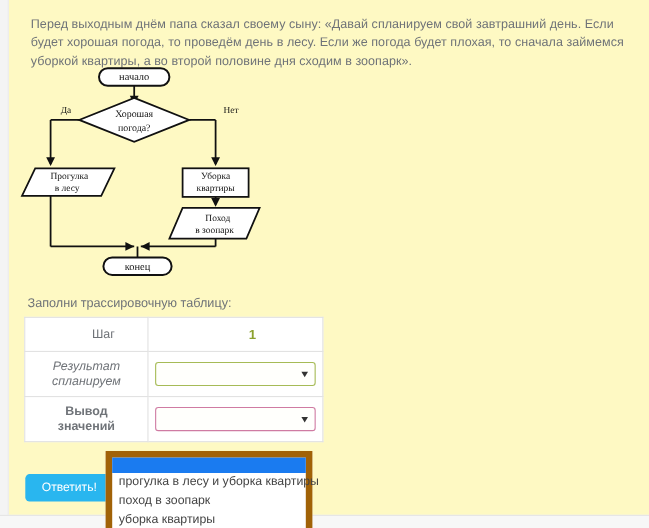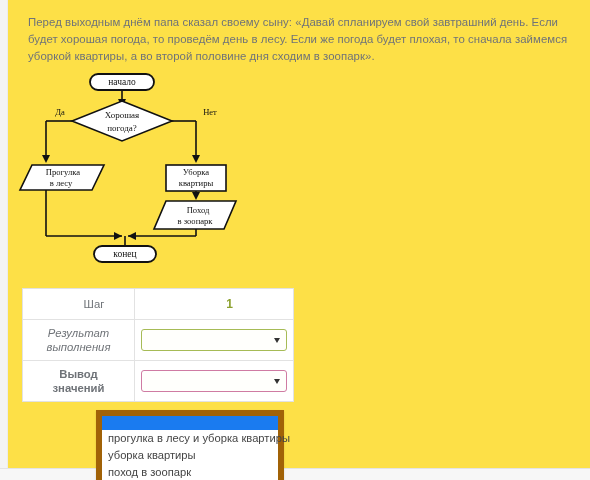--- a/index.html
+++ b/index.html
@@ -10,21 +10,21 @@
     width: 590px;
     height: 480px;
     background: #f2f2f2;
     font-family: "Liberation Sans", sans-serif;
     overflow: hidden;
   }
   #page {
     position: relative;
     width: 590px;
     height: 480px;
-    background: #fde047;
+    background: #fef9c3;
     box-sizing: border-box;
   }
   
   .gutter-left {
     position: absolute;
     left: 0; top: 0;
     width: 8px; height: 480px;
     background: #f4f4f4;
     border-right: 1px solid #ececec;
     box-sizing: border-box;
@@ -47,21 +47,21 @@
     font-size: 11.4px;
     line-height: 17px;
     color: #6f7378;
     letter-spacing: 0.05px;
   }
 
   
   .flow {
     position: absolute;
     left: 18px;
-    top: 68px;
+    top: 56px;
     width: 250px;
     height: 200px;
   }
   .flow svg { display:block; }
   .flow text {
     font-family: "Liberation Serif", serif;
     fill: #111;
   }
 
   
@@ -244,33 +244,34 @@
 
       <polygon points="148,133 218,133 206,161 136,161" fill="#fff" stroke="#111" stroke-width="1.6"></polygon>
       <text x="180" y="145" text-anchor="middle" font-size="8.6">Поход</text>
       <text x="177" y="156" text-anchor="middle" font-size="8.6">в зоопарк</text>
 
       <rect x="76" y="178" width="62" height="16" rx="8" ry="8" fill="#fff" stroke="#111" stroke-width="1.8"></rect>
       <text x="107" y="189" text-anchor="middle" font-size="9.5">конец</text>
     </svg>
   </div>
 
+  <div class="table-prompt">Заполни трассировочную таблицу:</div>
 
   <table class="trace-table">
     <tbody>
       <tr class="row-step">
         <td class="label-col">Шаг</td>
         <td>
           <span class="step-value">1</span>
         </td>
       </tr>
       <tr class="row-result">
         <td class="label-col">
           <div>Результат</div>
-          <div>выполнения</div>
+          <div>спланируем</div>
         </td>
         <td class="cell-select-wrap">
           <div class="fake-select green">
             <span></span>
             <span class="caret"></span>
           </div>
         </td>
       </tr>
       <tr class="row-output">
         <td class="label-col">
@@ -280,23 +281,24 @@
         <td class="cell-select-wrap">
           <div class="fake-select pink">
             <span></span>
             <span class="caret"></span>
           </div>
         </td>
       </tr>
     </tbody>
   </table>
 
+  <button class="answer-btn">Ответить!</button>
 
   <div class="dropdown-list">
     <div class="dd-option blank"></div>
     <div class="dd-option">прогулка в лесу и уборка квартиры</div>
+    <div class="dd-option">поход в зоопарк</div>
     <div class="dd-option">уборка квартиры</div>
-    <div class="dd-option">поход в зоопарк</div>
   </div>
 
   <div class="gutter-bottom"></div>
 
 </div>
 
 </body></html>

